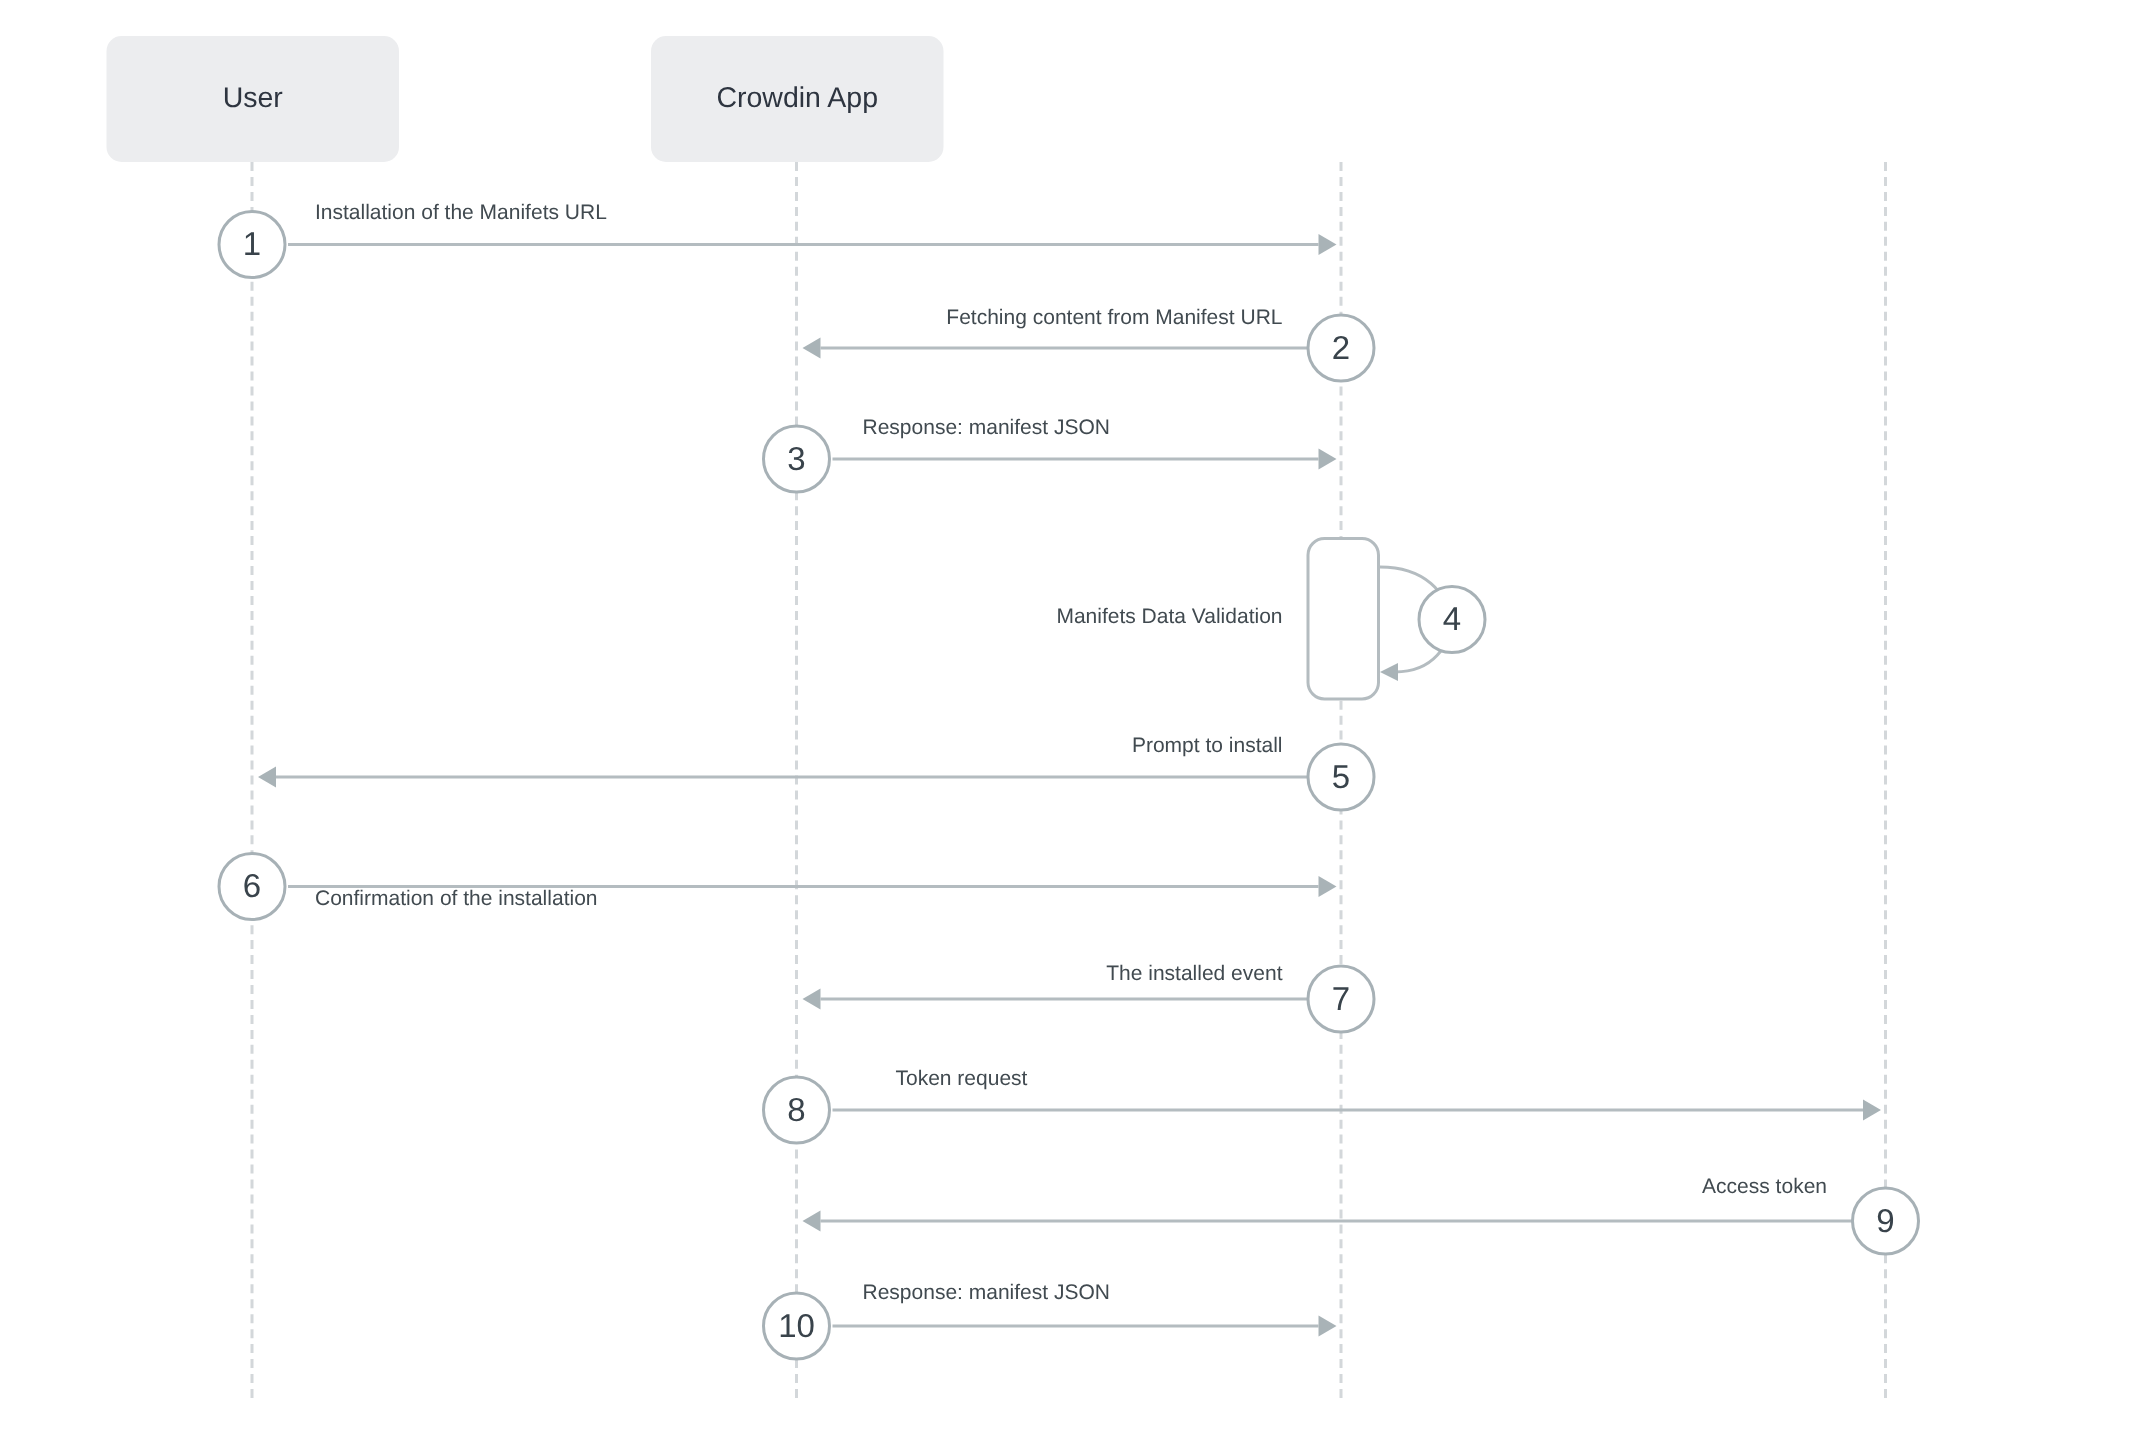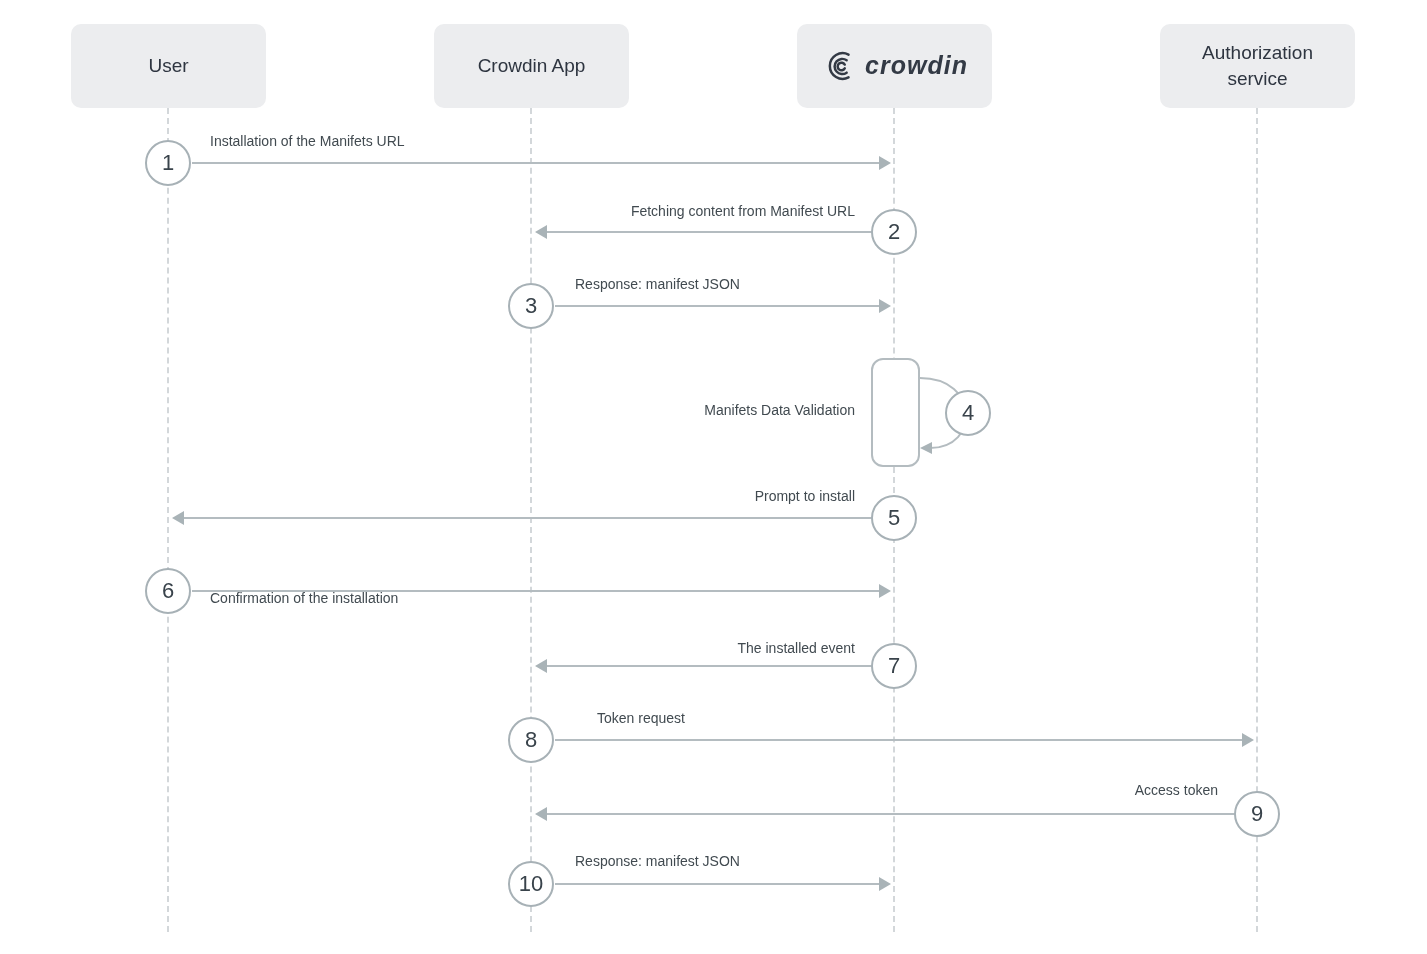--- a/index.html
+++ b/index.html
@@ -40,35 +40,20 @@
   <div class="lifeline" style="left:167px;"></div>
   <div class="lifeline" style="left:530px;"></div>
   <div class="lifeline" style="left:893px;"></div>
   <div class="lifeline" style="left:1256px;"></div>
 
   <div class="actor-box" style="left:71px;">
     <span>User</span>
   </div>
   <div class="actor-box" style="left:434px;">
     <span>Crowdin App</span>
-  </div>
-  <div class="actor-box" style="left:797px;">
-    <span class="logo-wrap">
-      <svg width="38" height="38" viewBox="0 0 40 40">
-        <g fill="none" stroke="#333a45" stroke-width="2.6" stroke-linecap="round">
-          <path d="M29 8  A 13.5 13.5 0 1 0 29 32"></path>
-          <path d="M27 14 A 8 8 0 1 0 27 27"></path>
-          <path d="M25 18.5 A 4 4 0 1 0 25 22.5"></path>
-        </g>
-      </svg>
-      <span class="logo-text">crowdin</span>
-    </span>
-  </div>
-  <div class="actor-box" style="left:1160px;">
-    <span style="max-width:150px;">Authorization service</span>
   </div>
 
   <div>
     <div class="msg-label" style="left:210px;top:133px;">Installation of the Manifets URL</div>
     <div class="msg-line" style="left:192px;top:162px;width:687px;"></div>
     <div class="arrow-right" style="left:879px;top:156px;"></div>
     <div class="num-circle" style="left:145px;top:140px;">
       <span>1</span>
     </div>
   </div>

